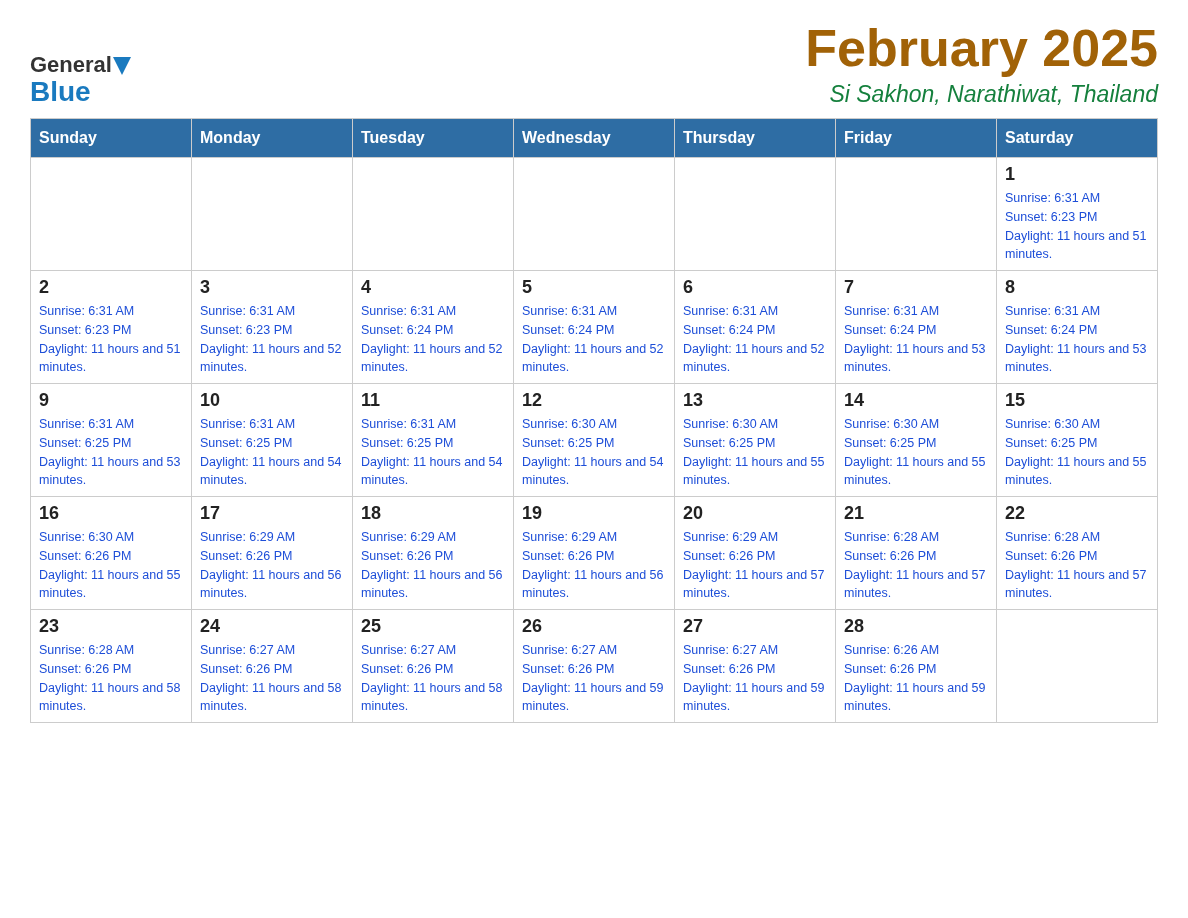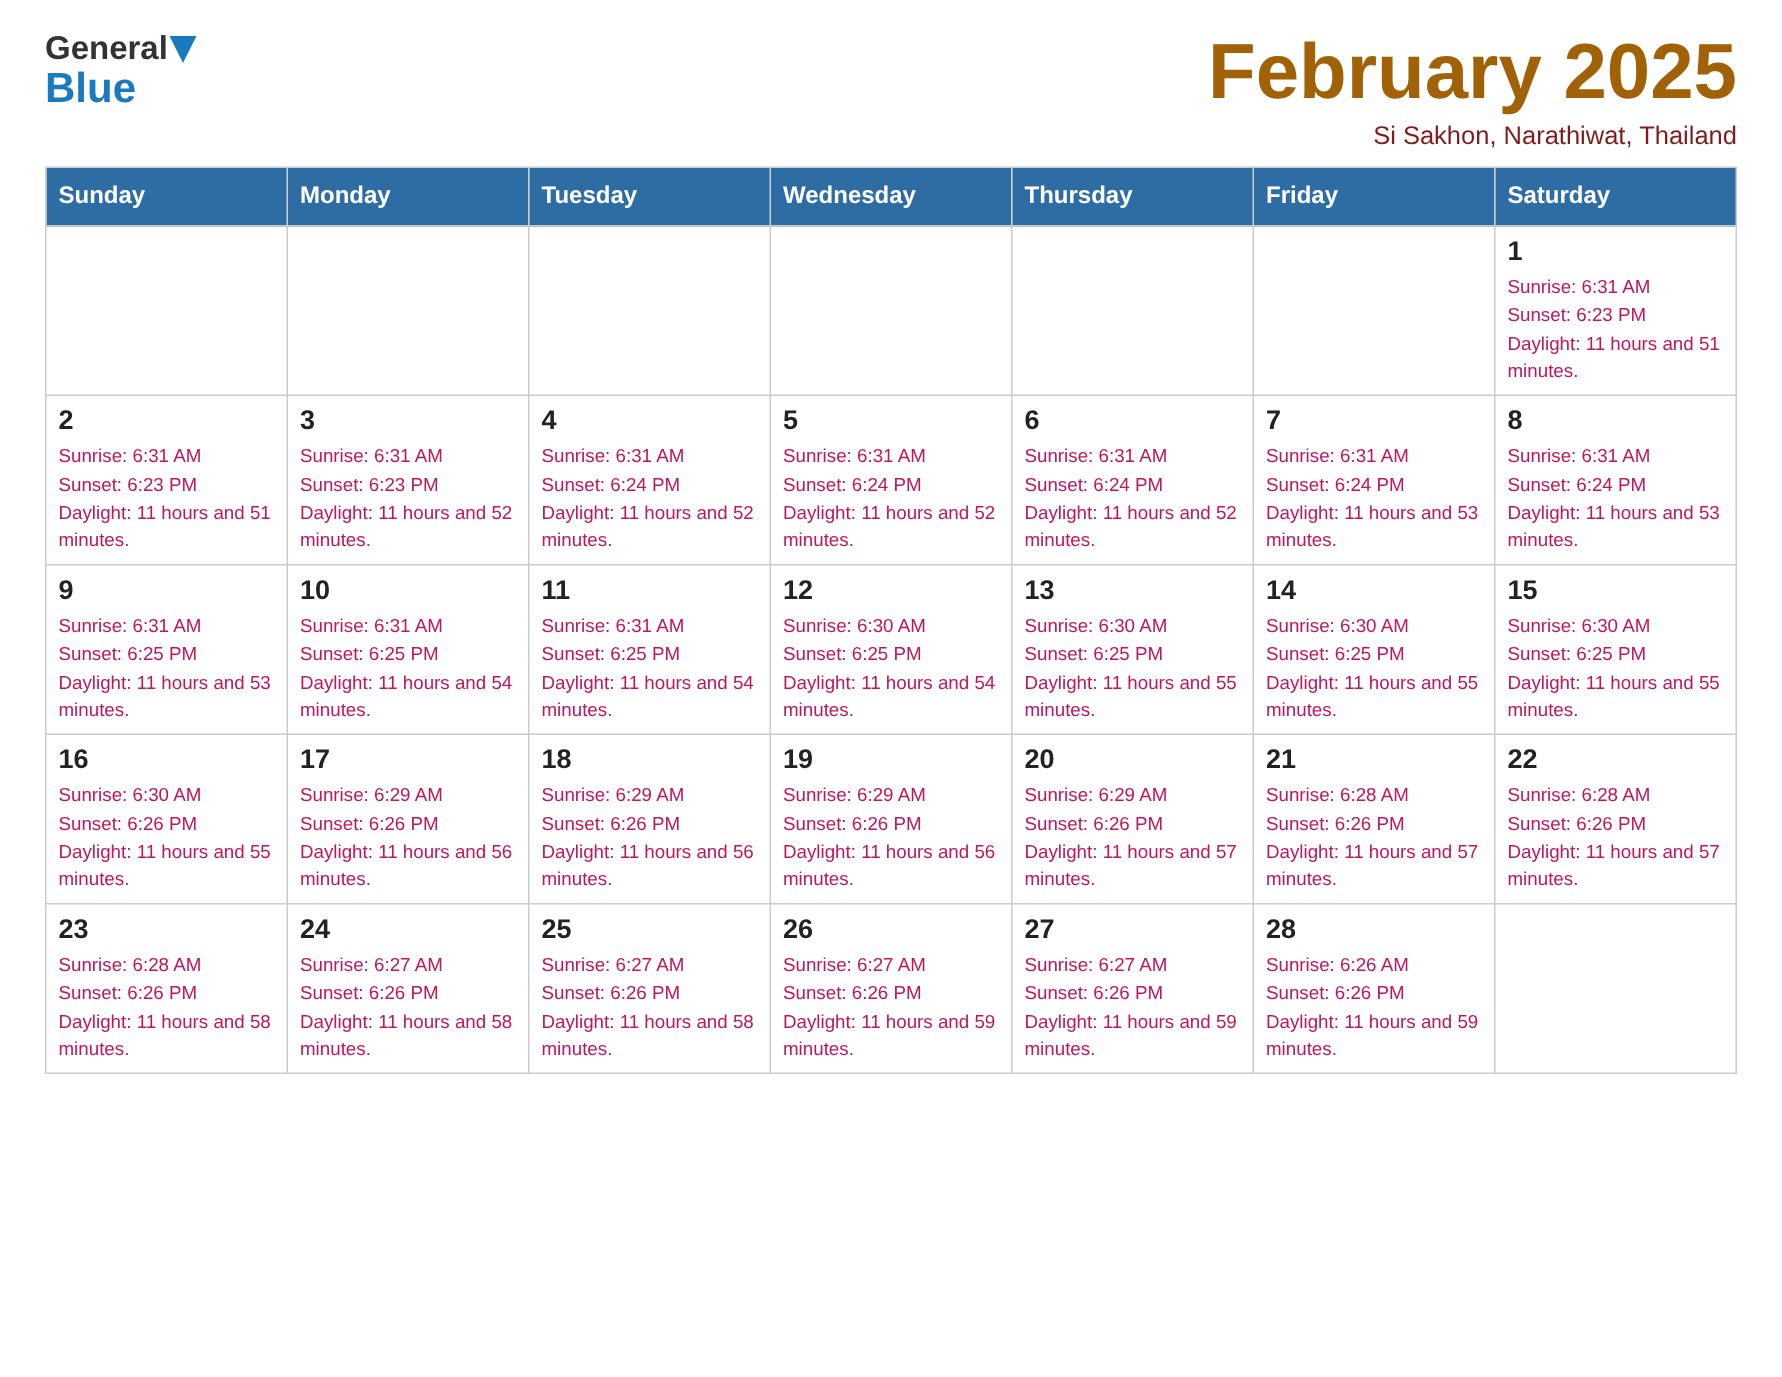--- a/index.html
+++ b/index.html
@@ -6,21 +6,21 @@
     body {
       font-family: Arial, sans-serif;
       background: #fff;
       width: 1188px;
       min-height: 918px;
       padding: 20px 30px;
     }
     .header {
       display: flex;
       justify-content: space-between;
-      align-items: flex-start;
+      align-items: flex-end;
       margin-bottom: 10px;
     }
     .logo {
       display: flex;
       align-items: center;
     }
     .logo-text-general {
       font-size: 22px;
       font-weight: bold;
       color: #333;
@@ -33,23 +33,24 @@
     .title-section {
       text-align: right;
     }
     .month-title {
       font-size: 52px;
       font-weight: bold;
       color: #a16207;
       line-height: 1.1;
     }
     .location-title {
-      font-size: 17px;
-      color: #7f1d1d;
+      font-size: 23px;
+      color: #15803d;
       margin-top: 4px;
+      font-style: italic;
     }
     .calendar {
       width: 100%;
       border-collapse: collapse;
       margin-top: 10px;
     }
     .calendar th {
       background-color: #2e6da4;
       color: #fff;
       font-size: 16px;
@@ -69,21 +70,21 @@
     }
     .day-number {
       font-size: 18px;
       font-weight: bold;
       color: #222;
       display: block;
       margin-bottom: 4px;
     }
     .day-info {
       font-size: 12.5px;
-      color: #be185d;
+      color: #1d4ed8;
       line-height: 1.5;
     }
     .row-top {
       border-top: 2px solid #2e6da4;
     }
   </style>
 </head>
 <body>
 
 <div class="header">

